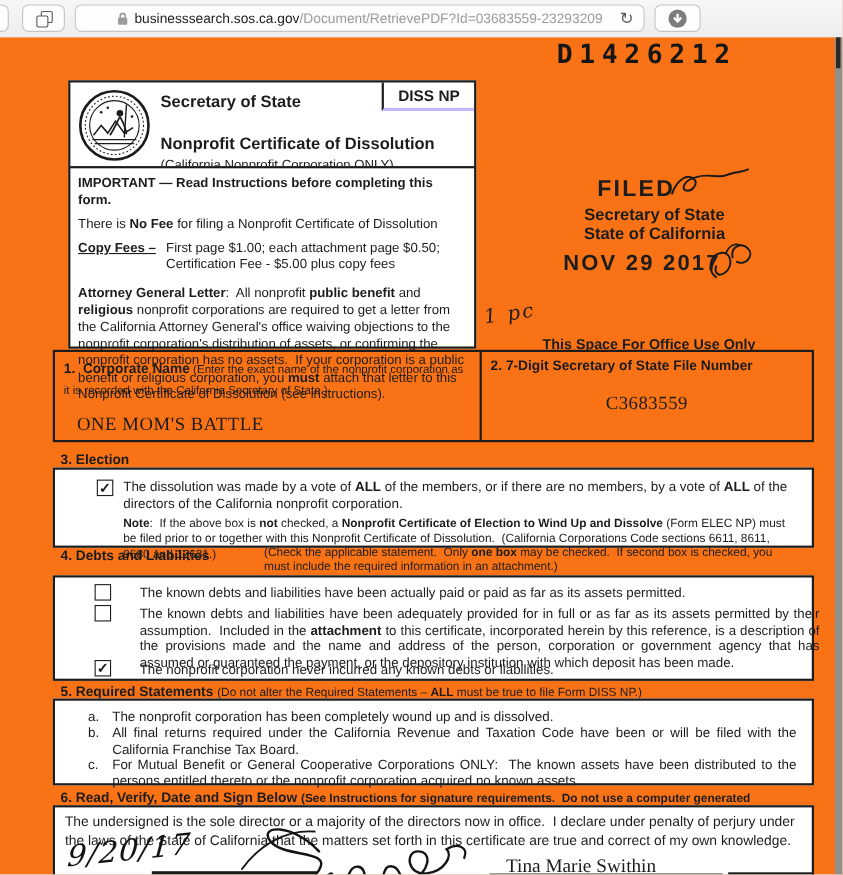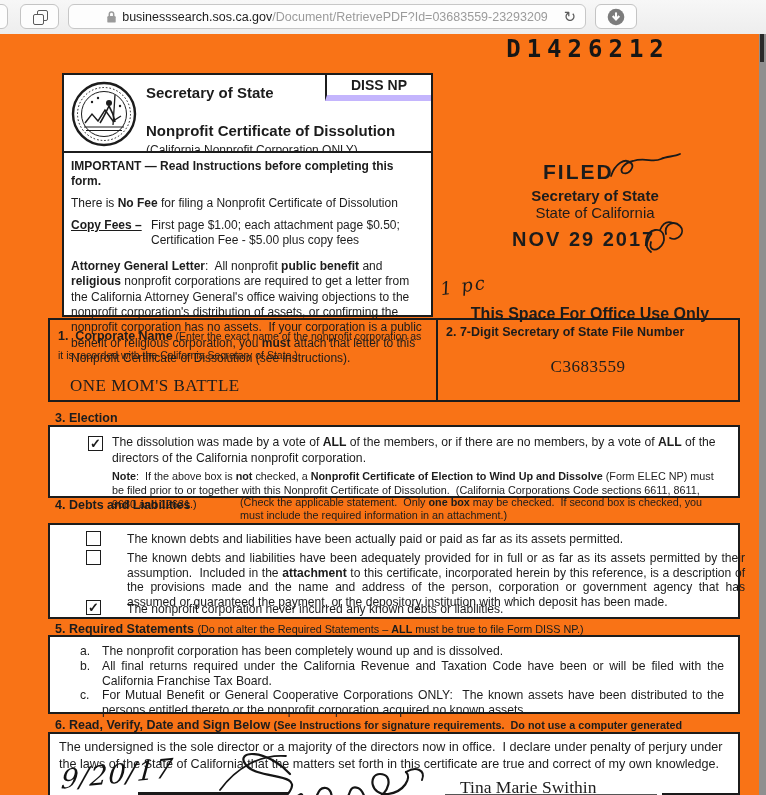--- a/index.html
+++ b/index.html
@@ -42,45 +42,45 @@
          font-family:"DejaVu Sans Mono",monospace;font-weight:bold;font-size:24px;
          letter-spacing:6px;color:#161616;}
 
   
   .hbox{left:62px;top:39px;width:371px;height:80px;border:2px solid #1c1c1c;background:#fff;}
   .seal{position:absolute;left:7px;top:6px;}
   .htxt{position:absolute;left:82px;top:9px;line-height:1.15;}
   .htxt .t1{font-weight:bold;font-size:15px;}
   .htxt .t2{font-weight:bold;font-size:15px;margin-top:21px;}
   .htxt .t3{font-size:12px;margin-top:4px;}
-  .formcode{position:absolute;right:0;top:0;width:106px;height:26px;border-left:2px solid #1c1c1c;
-        border-bottom:6px solid #c4b5fd;display:flex;align-items:center;justify-content:center;
+  .formcode{position:absolute;right:0;top:0;width:84px;height:26px;border-left:2px solid #1c1c1c;
+        border-bottom:3px solid #c4b5fd;display:flex;align-items:center;justify-content:center;
         font-weight:bold;font-size:14px;}
 
   
   .ibox{left:62px;top:117px;width:371px;height:166px;border:2px solid #1c1c1c;background:#fff;
         padding:6px 7px;font-size:12px;line-height:1.28;}
   .ibox .row2{margin-top:6px;}
   .cfrow{display:flex;margin-top:7px;}
   .cflabel{font-weight:bold;width:80px;flex:none;text-decoration:underline;}
   .agp{margin-top:10px;}
 
   
   .filedblk{left:440px;top:124px;width:300px;height:112px;}
   .filedword{position:absolute;left:103px;top:2px;font-weight:bold;font-size:21px;letter-spacing:2px;}
   .filedscribble{position:absolute;left:168px;top:-6px;}
   .filed-l1{position:absolute;left:40px;top:29px;width:230px;text-align:center;font-weight:bold;font-size:15px;}
-  .filed-l2{position:absolute;left:40px;top:46px;width:230px;text-align:center;font-weight:normal;font-size:15px;}
+  .filed-l2{position:absolute;left:40px;top:46px;width:230px;text-align:center;font-weight:bold;font-size:15px;}
   .fdate{position:absolute;left:72px;top:70px;font-weight:bold;font-size:20px;letter-spacing:2px;
          font-stretch:condensed;}
   .fdatemark{position:absolute;left:200px;top:58px;}
 
   .note1pc{left:440px;top:241px;font-family:"DejaVu Serif",serif;font-style:italic;font-size:18px;
         transform:rotate(-8deg);letter-spacing:2px;}
-  .officelabel{left:470px;top:271px;width:240px;text-align:center;font-weight:bold;font-size:16px;}
+  .officelabel{left:470px;top:271px;width:240px;text-align:center;font-weight:bold;font-size:13px;}
 
   
   .box12{left:48px;top:284px;width:692px;height:84px;border:2px solid #1c1c1c;display:flex;}
   .cell1{width:388px;border-right:2px solid #1c1c1c;padding:5px 8px;}
   .cell2{flex:1;padding:5px 8px;}
   .lblb{font-weight:bold;font-size:12.5px;}
   .lbls{font-size:10.5px;}
   .val-serif{font-family:"Liberation Serif",serif;font-size:17px;letter-spacing:.5px;}
   .cell1 .val-serif{margin:13px 0 0 12px;}
   .cell2 .val-serif{margin-top:17px;text-align:center;}

